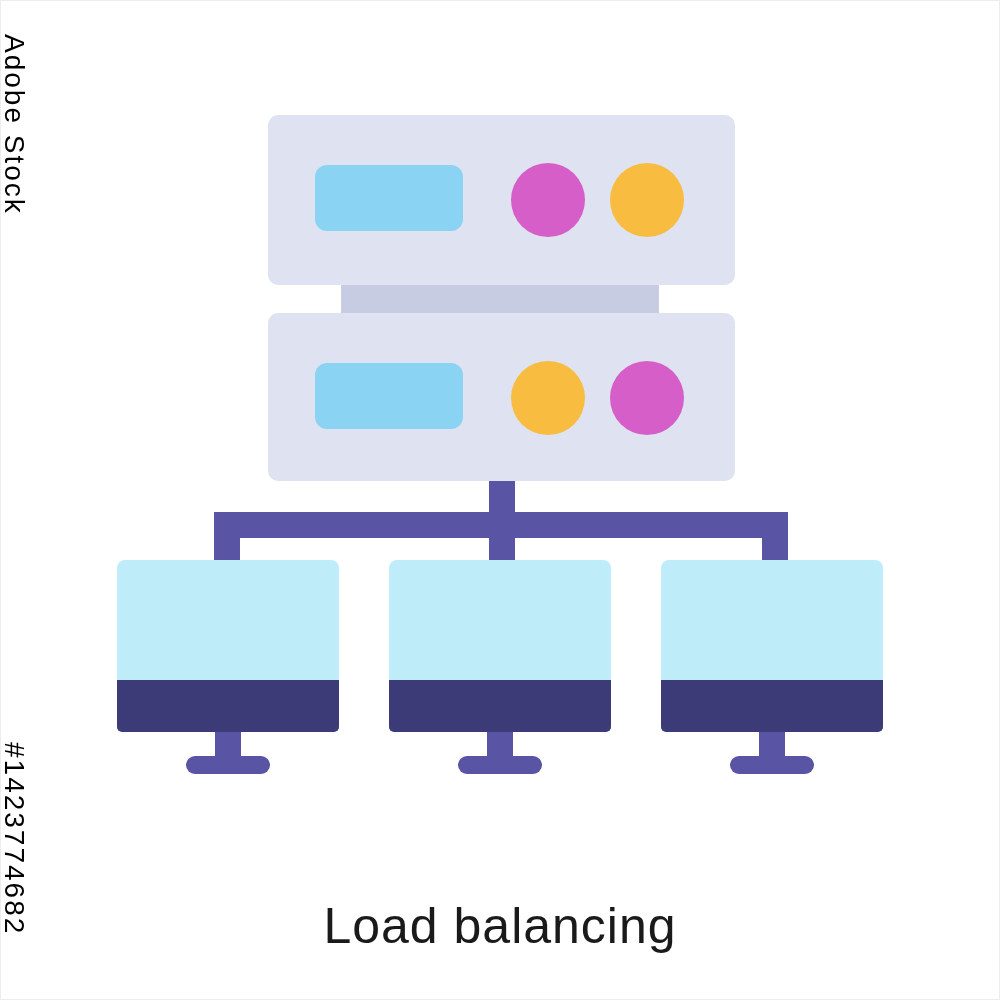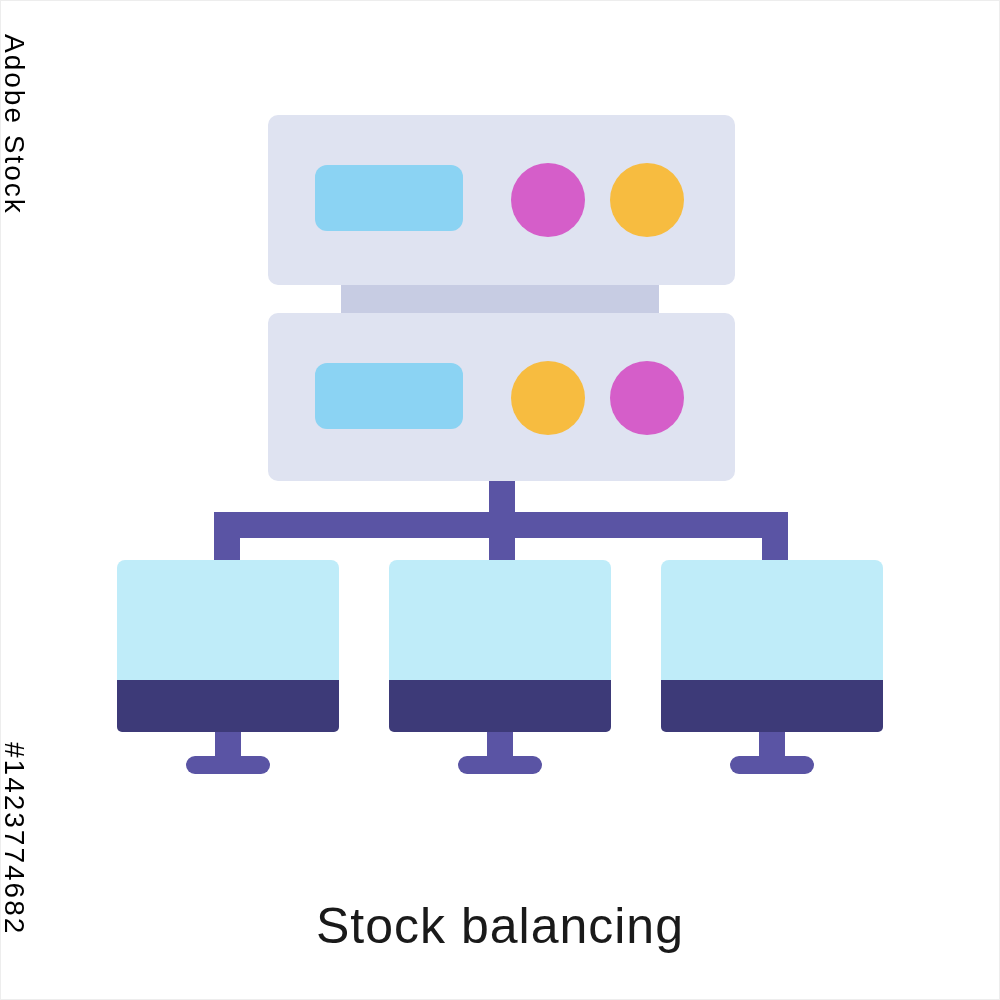--- a/index.html
+++ b/index.html
@@ -125,15 +125,15 @@
 
     <div class="monitor m-r">
       <div class="screen"></div>
       <div class="bezel"></div>
       <div class="neck"></div>
       <div class="foot"></div>
     </div>
 
   </div>
 
-  <div class="caption">Stock balancing</div>
+  <div class="caption">Load balancing</div>
 
 </div>
 
 </body></html>

